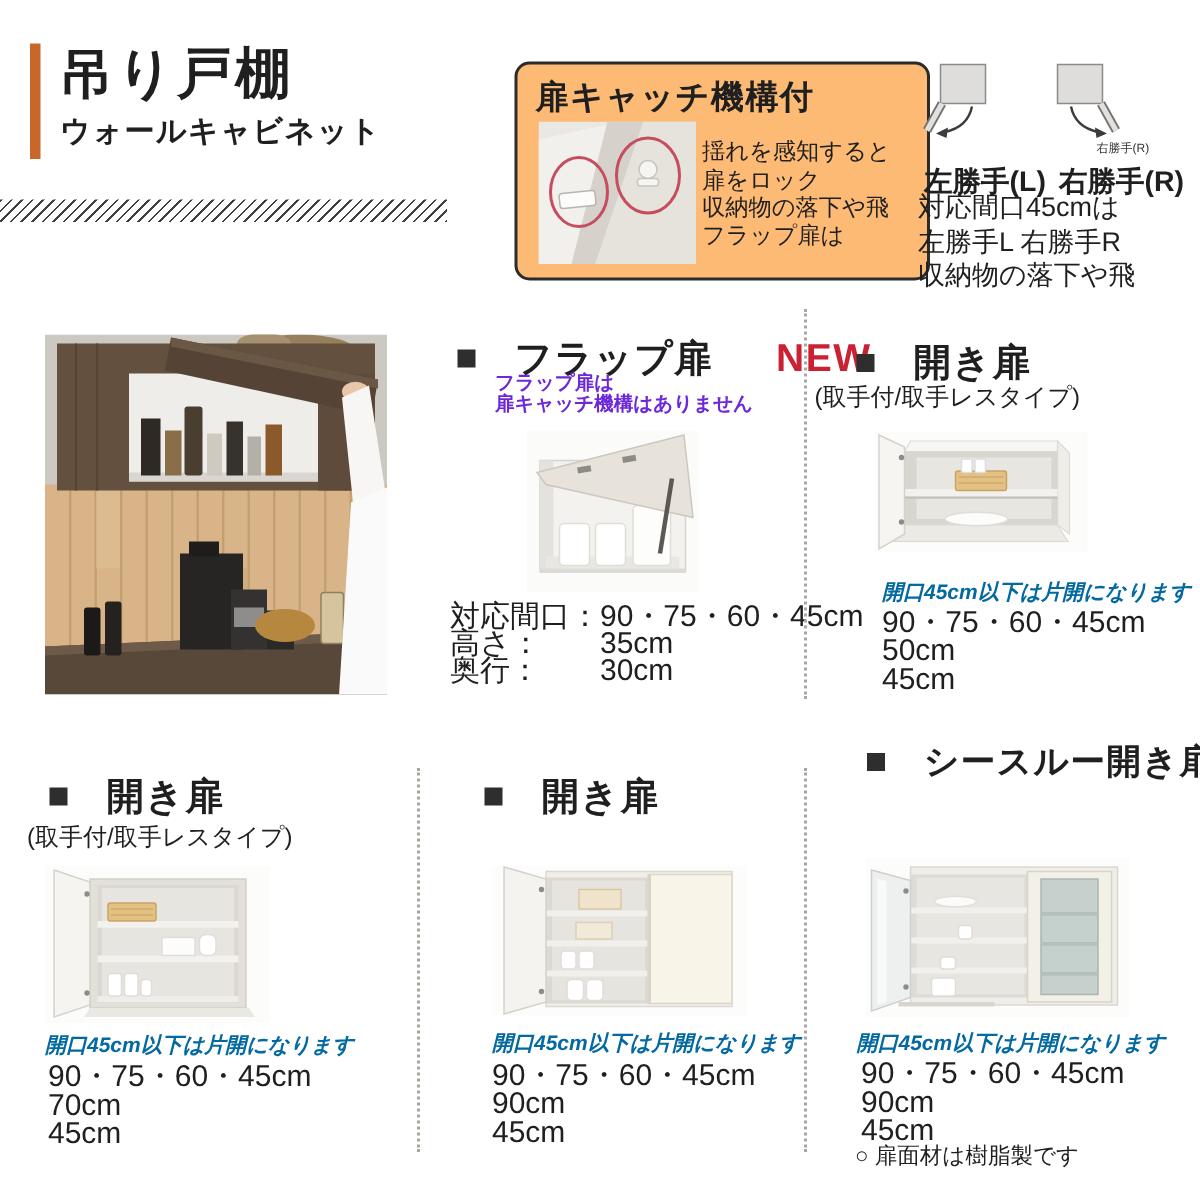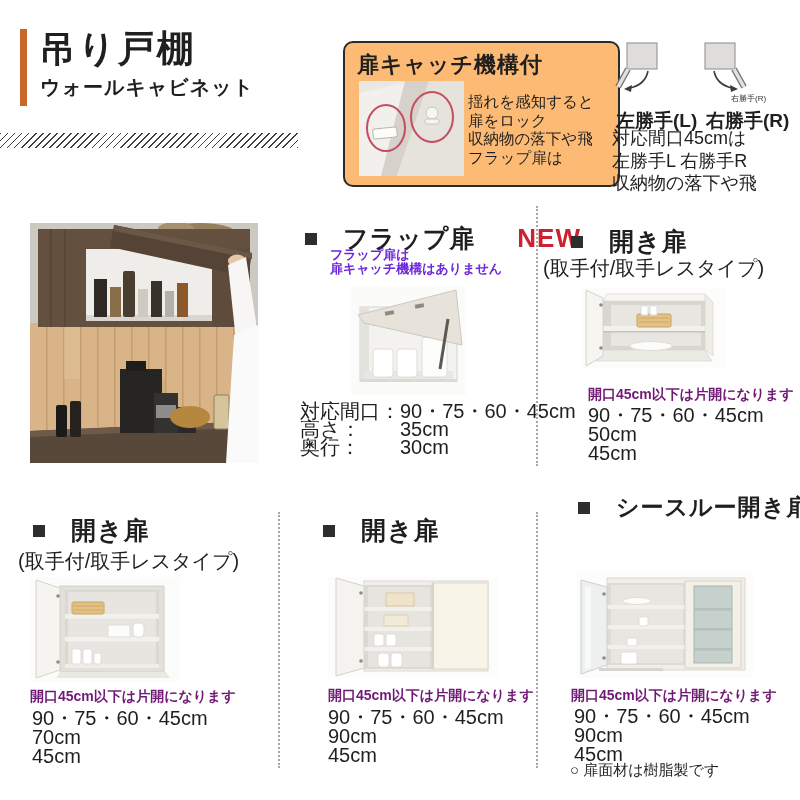--- a/index.html
+++ b/index.html
@@ -32,24 +32,24 @@
 
   
   .handing-label{font-size:19px;font-weight:bold;}
   .handing-caption{font-size:8px;color:#333;}
   .handing-note{left:612px;top:127px;font-size:18px;line-height:22.5px;}
 
   
   .sec-header{display:flex;align-items:center;gap:26px;}
   .sq-bullet{width:12px;height:12px;background:#2e2e2e;flex:0 0 auto;}
   .sec-title{font-size:25px;font-weight:bold;letter-spacing:1px;white-space:nowrap;}
-  .sec-sub{font-size:20px;white-space:nowrap;}
+  .sec-sub{font-size:16px;white-space:nowrap;}
   .new-badge{font-size:26px;font-weight:bold;color:#cb2233;letter-spacing:1px;margin-left:16px;}
   .orange-note{color:#6d28d9;font-size:13px;font-weight:bold;line-height:14px;}
-  .warning{color:#701a75;font-size:14px;font-weight:bold;white-space:nowrap;}
+  .warning{color:#0369a1;font-size:14px;font-weight:bold;white-space:nowrap;font-style:italic;}
   .spec-lines{font-size:20px;line-height:19px;white-space:nowrap;}
   .spec-row{display:flex;font-size:20px;line-height:18px;white-space:nowrap;}
   .spec-label{width:100px;flex:0 0 auto;}
   .footnote{font-size:15px;white-space:nowrap;}
 
   .vdot{width:0;border-left:2px dotted #aba69f;}
 </style>
 </head>
 <body>
 

